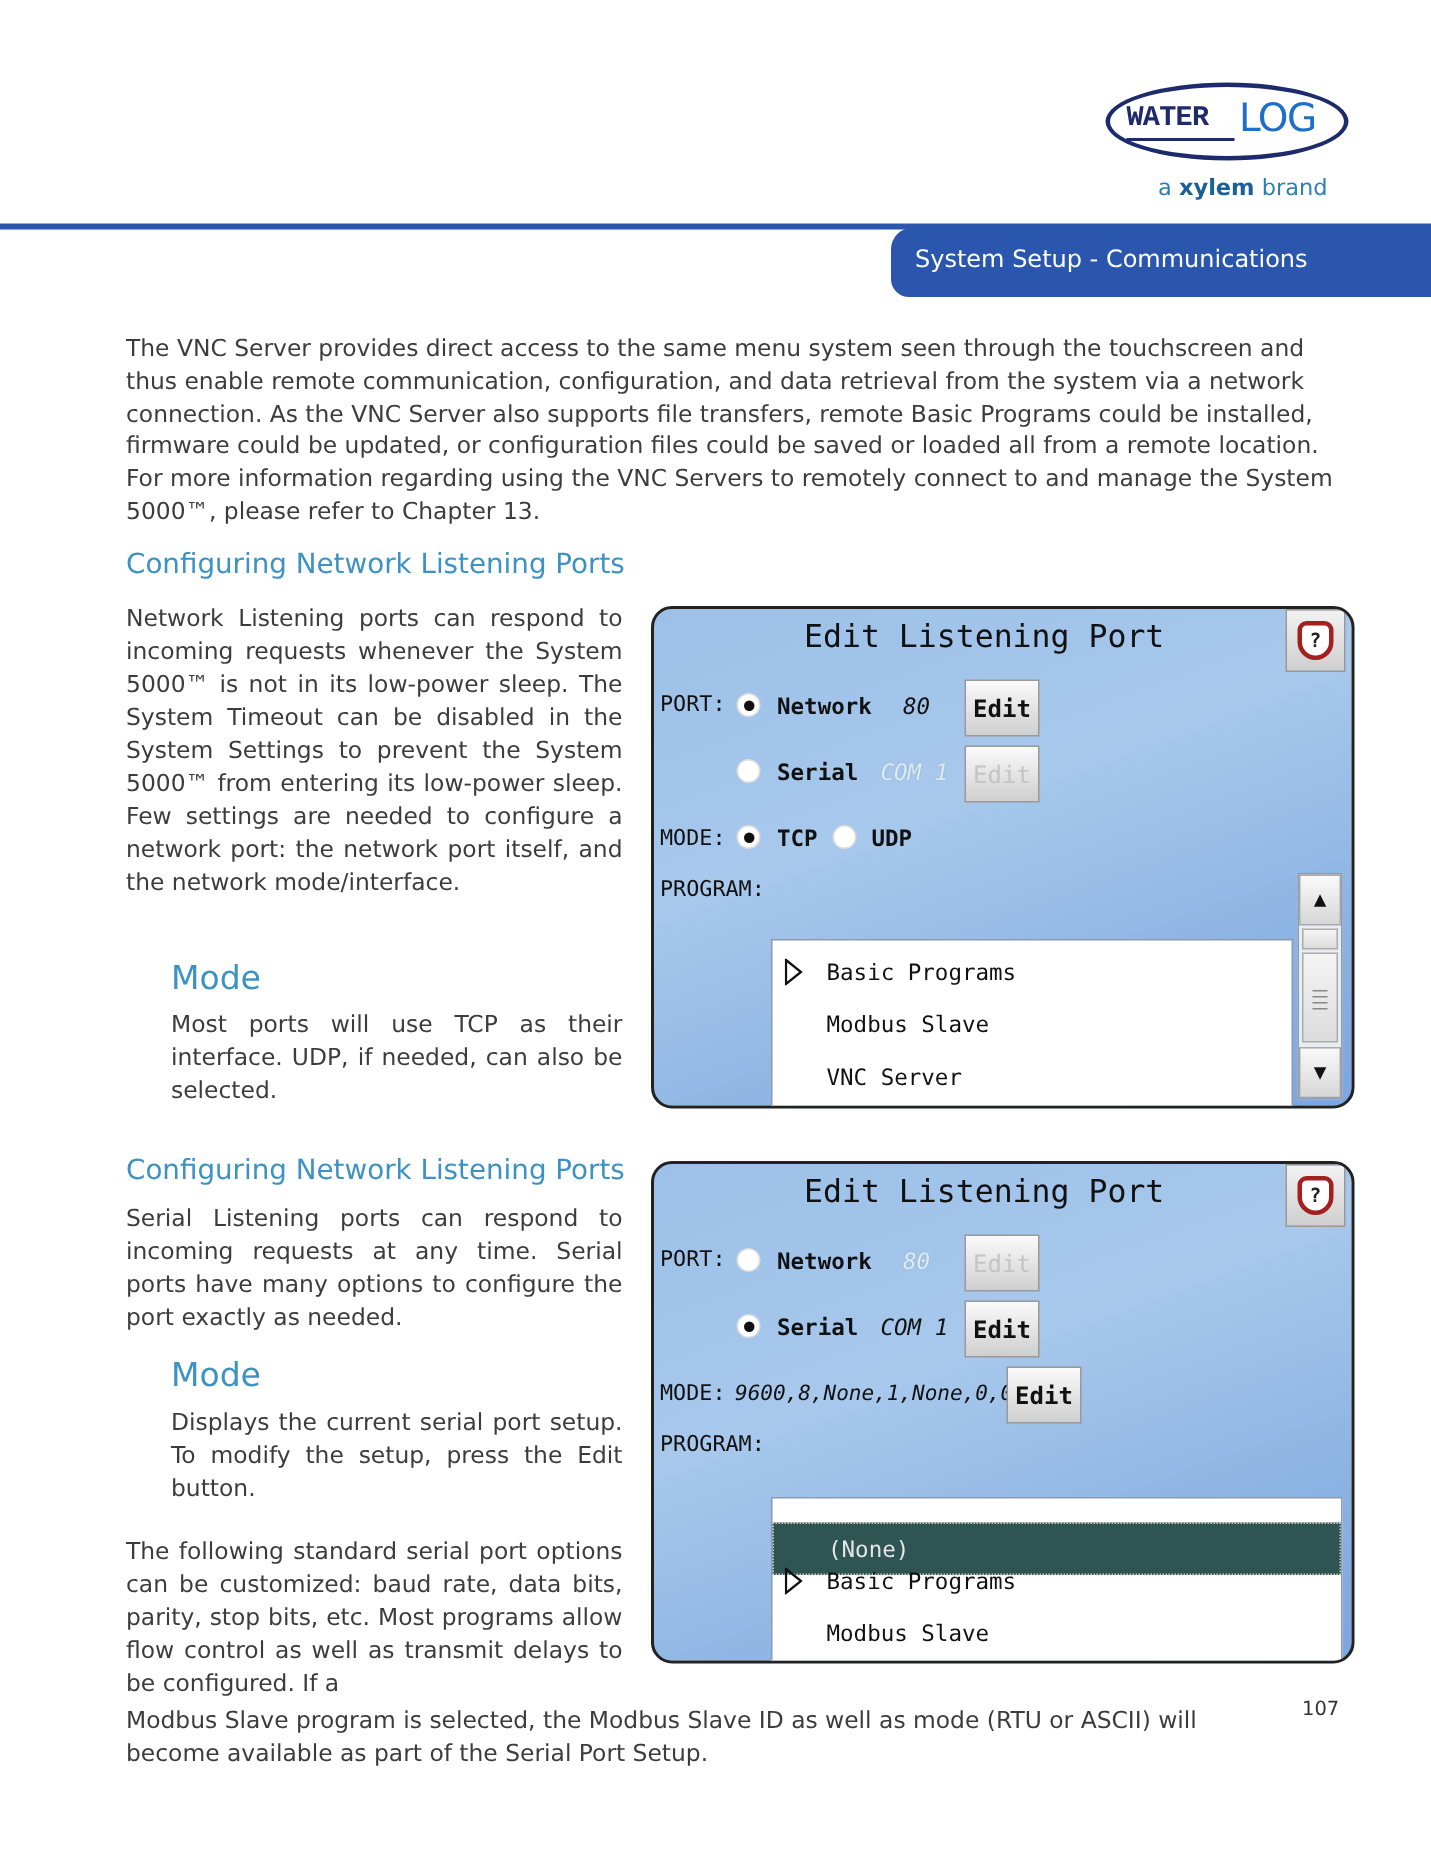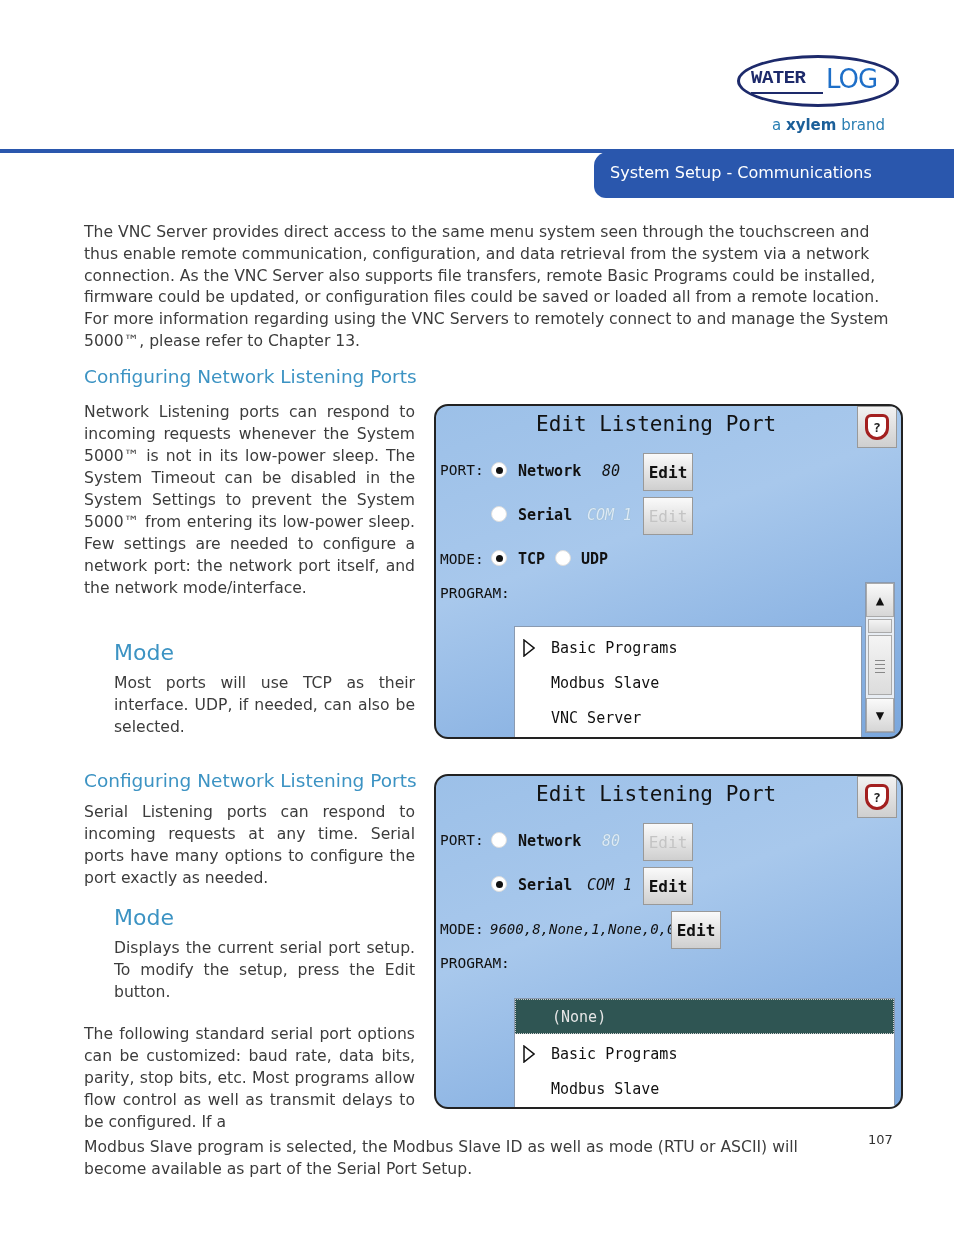--- a/index.html
+++ b/index.html
@@ -153,21 +153,21 @@
   <div class="opt" style="left:82px; top:100px;">Serial</div>
   <div class="val" style="left:151px; top:100px;">COM 1</div>
   <div class="edit-btn" style="left:207px; top:91px;">Edit</div>
 
   <div class="lbl" style="left:4px; top:145px;">MODE:</div>
   <div class="val" style="left:54px; top:145px; font-size:14px;">9600,8,None,1,None,0,0</div>
   <div class="edit-btn" style="left:235px; top:135px;">Edit</div>
 
   <div class="lbl" style="left:4px; top:179px;">PROGRAM:</div>
   <div class="listbox" style="left:78px; top:178px; width:381px; height:151px;">
-    <div class="list-item sel" style="top:0;">
+    <div class="list-item sel" style="top:16px;">
       <span>(None)</span>
     </div>
     <div class="list-item" style="top:38px;">
       <svg class="arrow" viewBox="0 0 12 18">
           <path d="M1 1 L11 9 L1 17 Z" fill="none" stroke="#111" stroke-width="1.5"></path>
         </svg>
       <span>Basic Programs</span>
     </div>
     <div class="list-item" style="top:73px;">
       <span>Modbus Slave</span>

